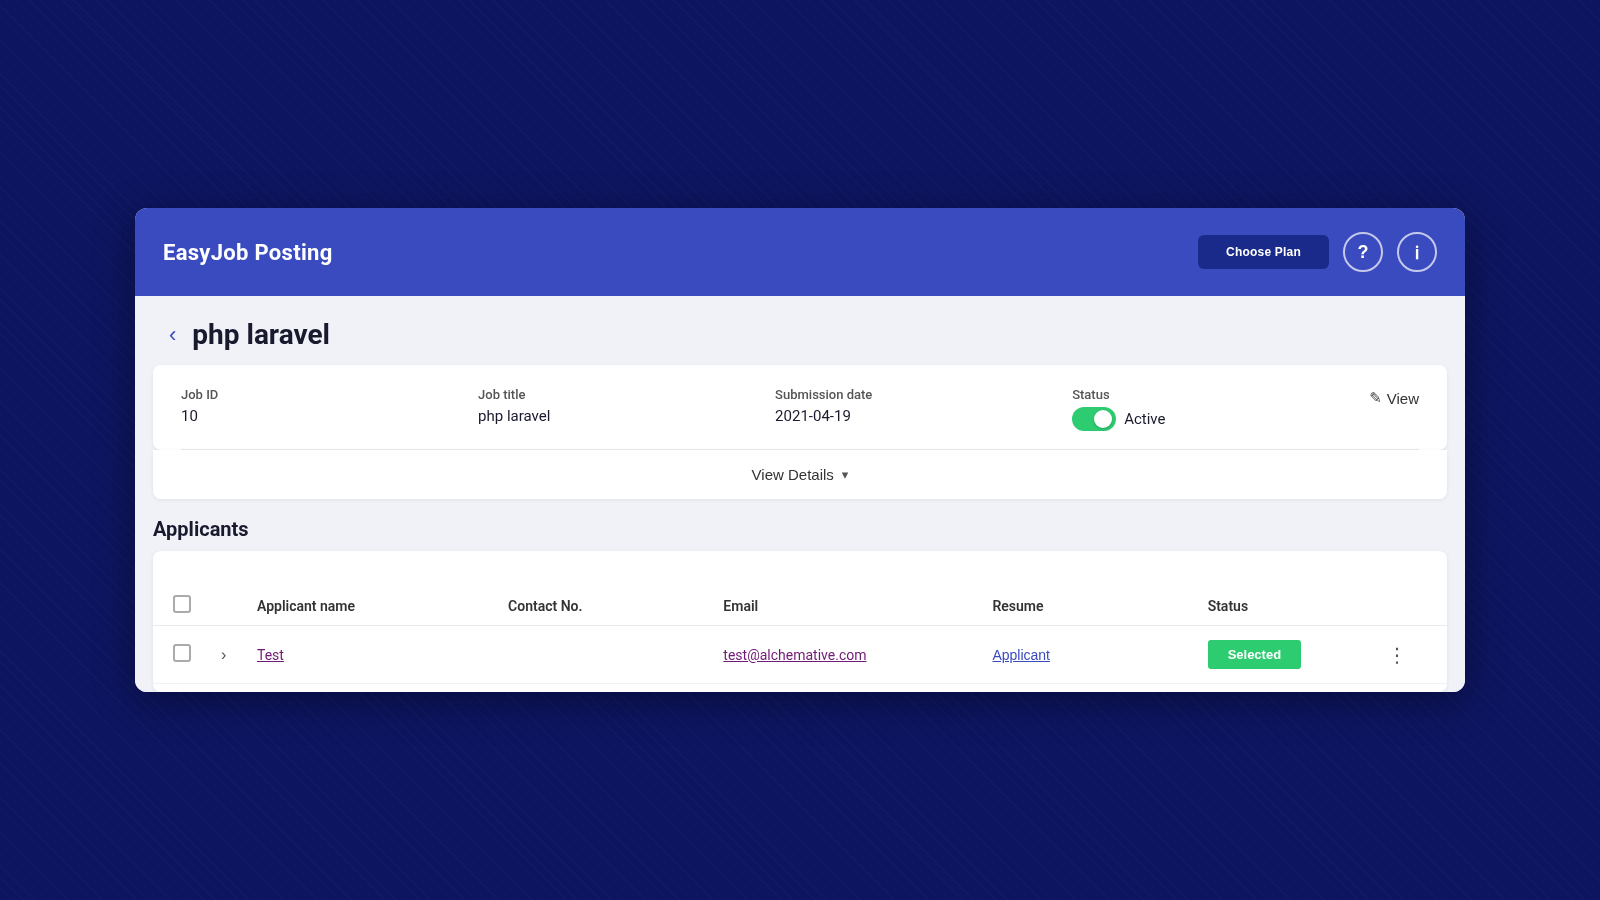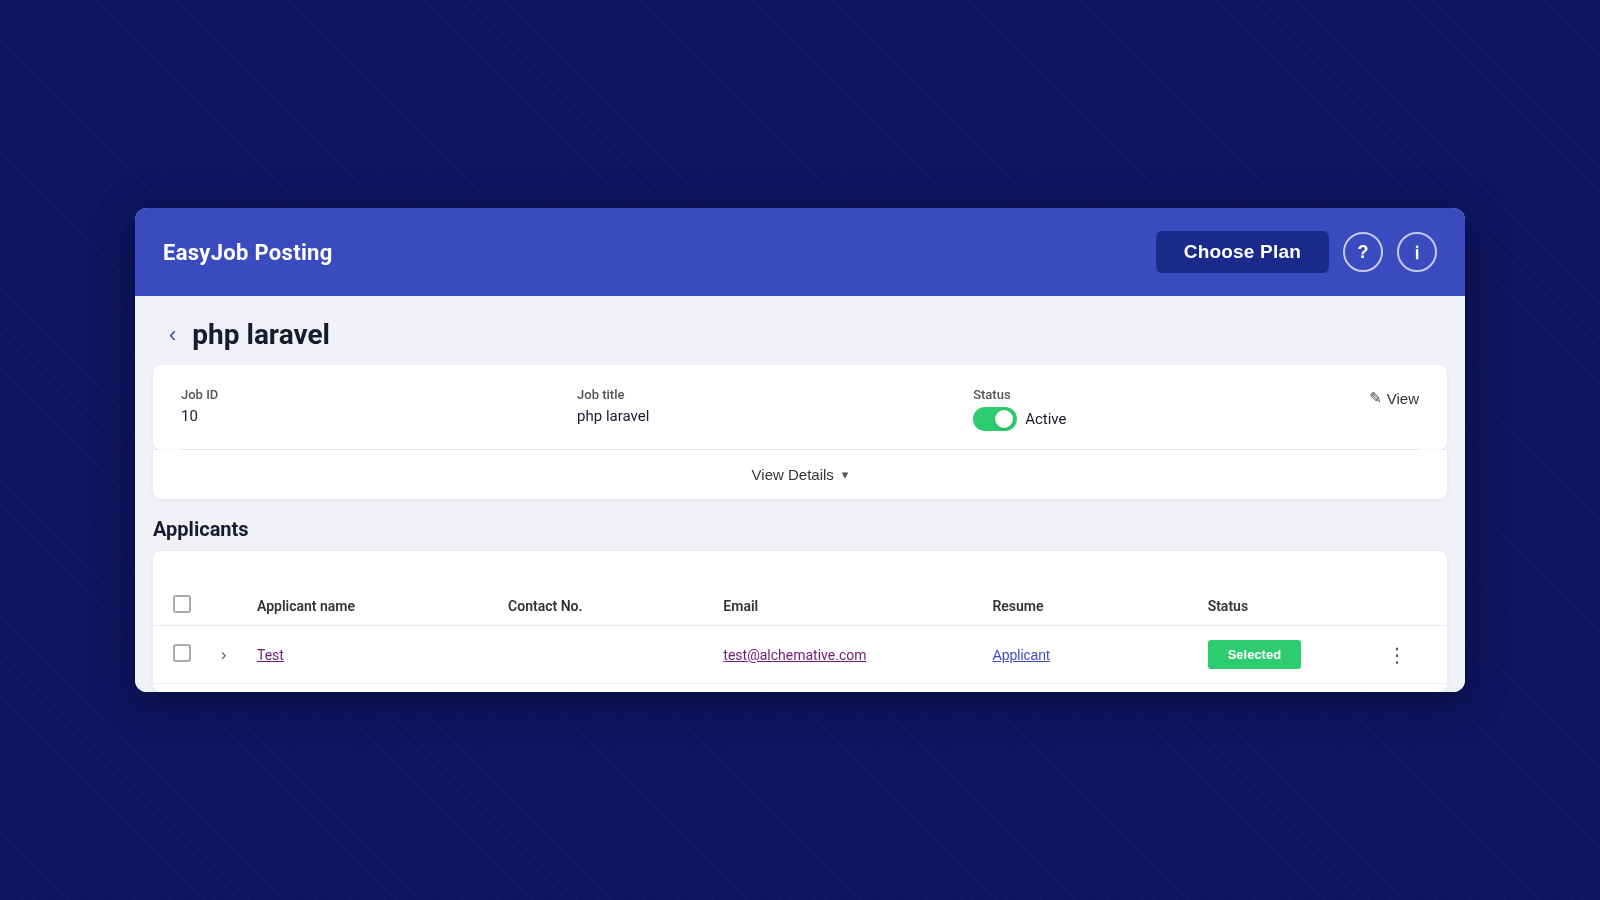--- a/index.html
+++ b/index.html
@@ -45,21 +45,21 @@
       display: flex;
       align-items: center;
       gap: 14px;
     }
     .choose-plan-btn {
       background: #1a2a8a;
       color: #fff;
       border: none;
       border-radius: 6px;
       padding: 10px 28px;
-      font-size: 19px;
+      font-size: 12px;
       font-weight: 600;
       cursor: pointer;
       letter-spacing: 0.2px;
     }
     .header-icon-btn {
       width: 40px;
       height: 40px;
       border-radius: 50%;
       border: 2px solid rgba(255,255,255,0.7);
       background: transparent;
@@ -327,20 +327,24 @@
         <div class="job-field">
           <div class="job-field-label">Job ID</div>
           <div class="job-field-value">10</div>
         </div>
 
         <div class="job-field">
           <div class="job-field-label">Job title</div>
           <div class="job-field-value">php laravel</div>
         </div>
 
+        <div class="job-field">
+          <div class="job-field-label">Submission date</div>
+          <div class="job-field-value">2021-04-19</div>
+        </div>
 
 
         <div class="job-field">
           <div class="job-field-label">Status</div>
           <div class="job-field-status">
             <span class="toggle-switch"></span>
             <span class="status-active-text">Active</span>
           </div>
         </div>
 

